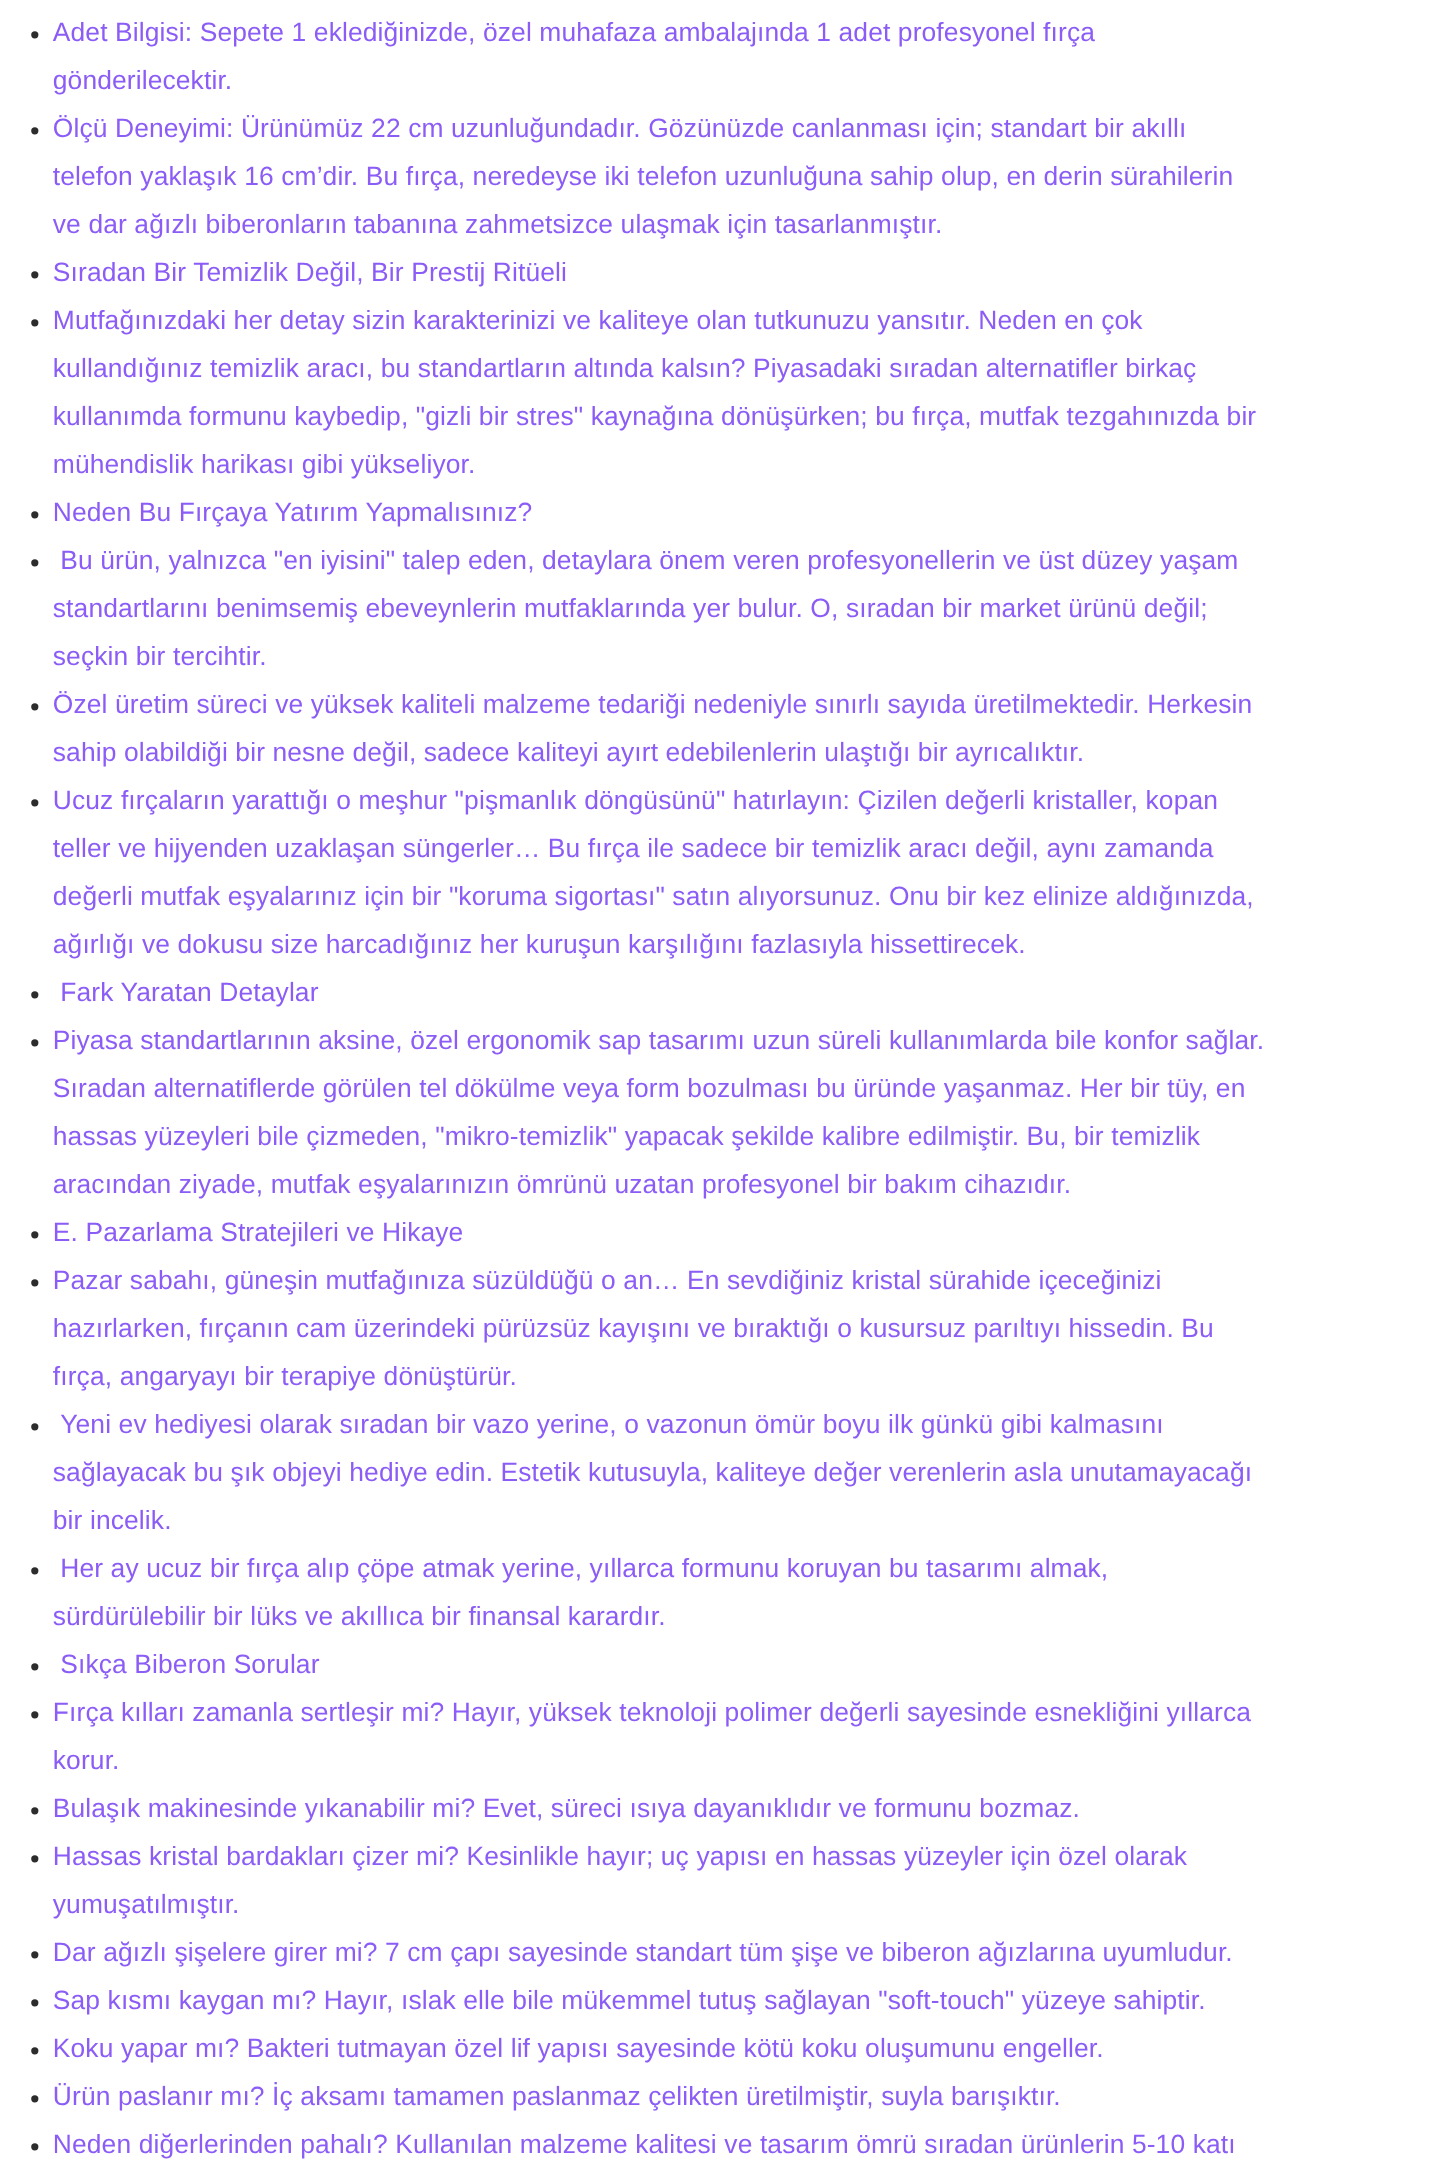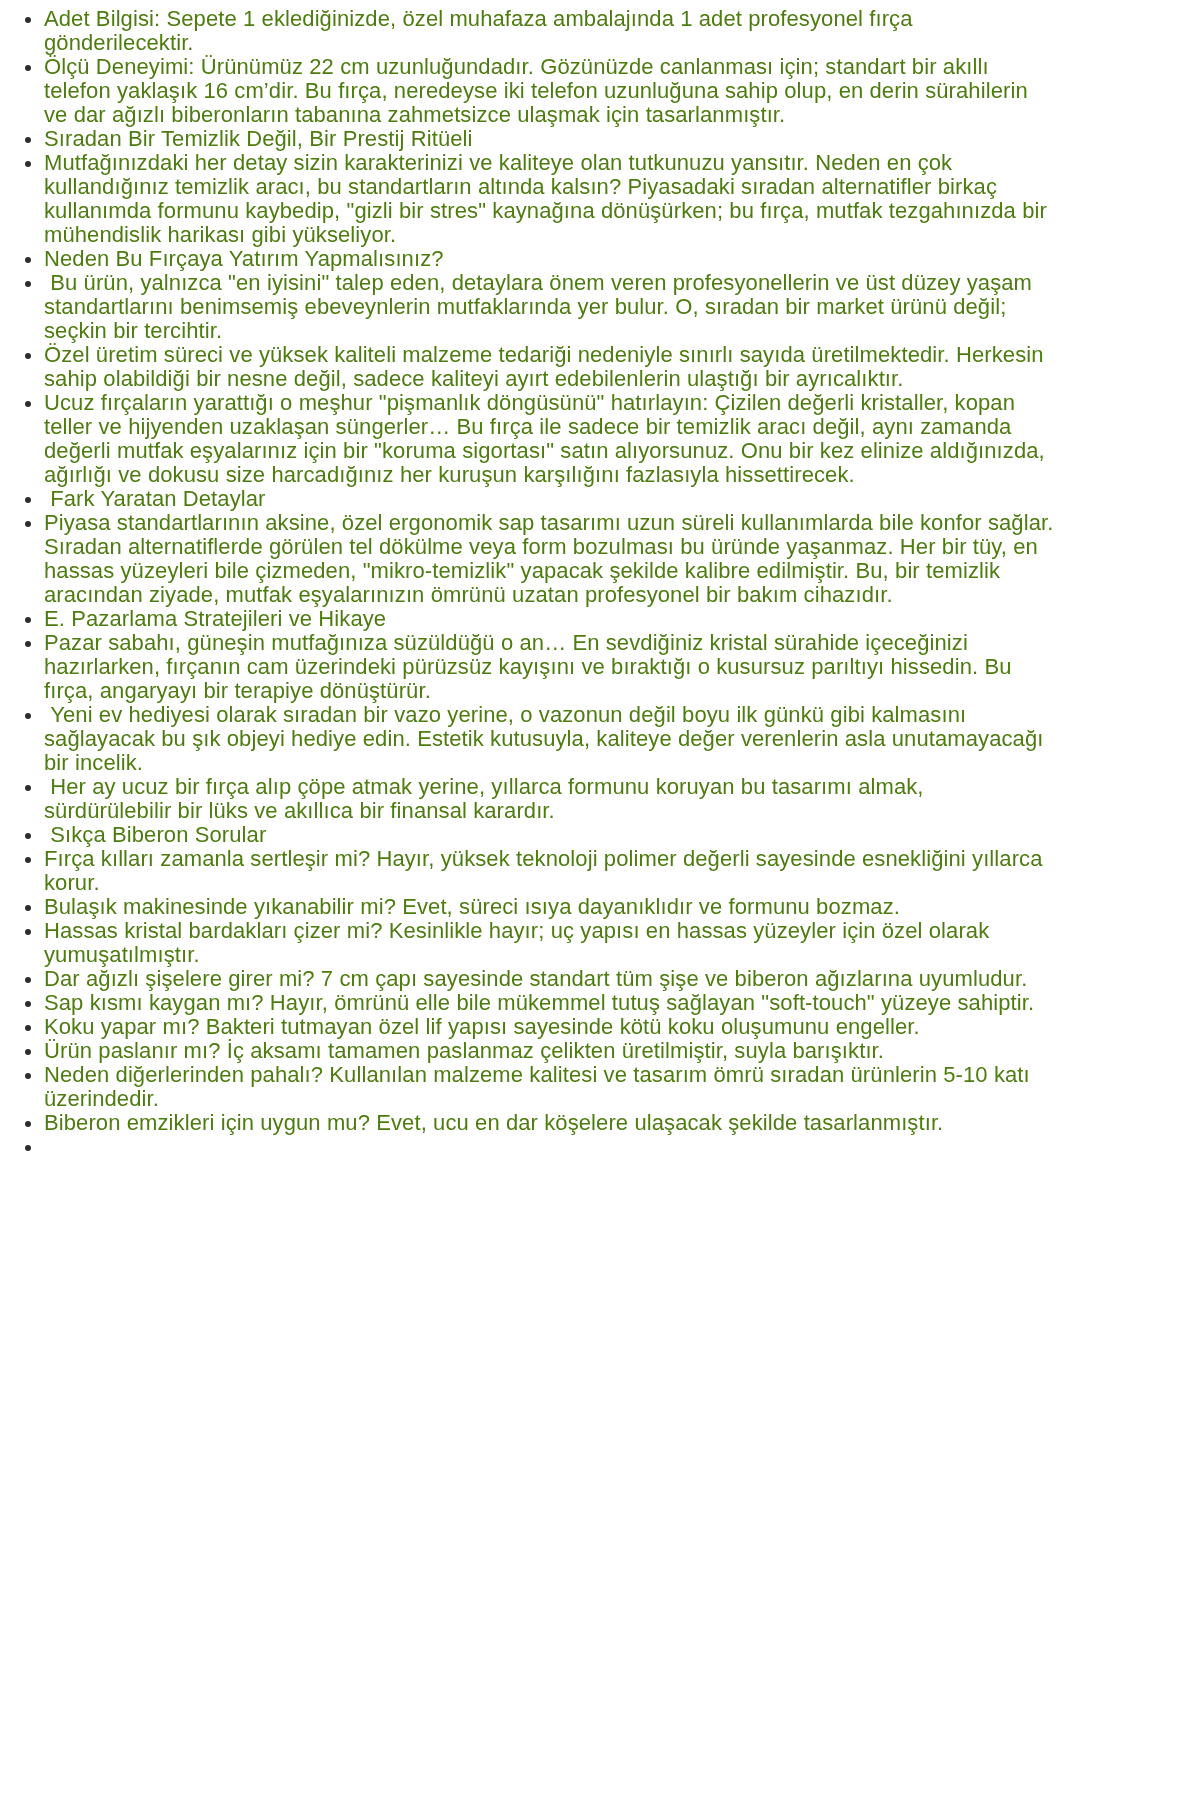--- a/index.html
+++ b/index.html
@@ -15,24 +15,24 @@
     color: #2c2c2c;
   }
   .desc-list {
     margin: 0;
     padding: 7px 0 0 44px;
     width: 1010px;
     list-style: disc outside;
   }
   .desc-list li {
     font-size: 22px;
-    line-height: 24px;
+    line-height: 40px;
     letter-spacing: 0.1px;
     white-space: pre-wrap;
-    color: #4d7c0f;
+    color: #8b5cf6;
   }
   .desc-list li::marker {
     color: #2c2c2c;
     font-size: 20px;
   }
 </style>
 </head>
 <body>
 
 <div>
@@ -42,27 +42,27 @@
     <li>Sıradan Bir Temizlik Değil, Bir Prestij Ritüeli</li>
     <li>Mutfağınızdaki her detay sizin karakterinizi ve kaliteye olan tutkunuzu yansıtır. Neden en çok kullandığınız temizlik aracı, bu standartların altında kalsın? Piyasadaki sıradan alternatifler birkaç kullanımda formunu kaybedip, "gizli bir stres" kaynağına dönüşürken; bu fırça, mutfak tezgahınızda bir mühendislik harikası gibi yükseliyor.</li>
     <li>Neden Bu Fırçaya Yatırım Yapmalısınız?</li>
     <li> Bu ürün, yalnızca "en iyisini" talep eden, detaylara önem veren profesyonellerin ve üst düzey yaşam standartlarını benimsemiş ebeveynlerin mutfaklarında yer bulur. O, sıradan bir market ürünü değil; seçkin bir tercihtir.</li>
     <li>Özel üretim süreci ve yüksek kaliteli malzeme tedariği nedeniyle sınırlı sayıda üretilmektedir. Herkesin sahip olabildiği bir nesne değil, sadece kaliteyi ayırt edebilenlerin ulaştığı bir ayrıcalıktır.</li>
     <li>Ucuz fırçaların yarattığı o meşhur "pişmanlık döngüsünü" hatırlayın: Çizilen değerli kristaller, kopan teller ve hijyenden uzaklaşan süngerler… Bu fırça ile sadece bir temizlik aracı değil, aynı zamanda değerli mutfak eşyalarınız için bir "koruma sigortası" satın alıyorsunuz. Onu bir kez elinize aldığınızda, ağırlığı ve dokusu size harcadığınız her kuruşun karşılığını fazlasıyla hissettirecek.</li>
     <li> Fark Yaratan Detaylar</li>
     <li>Piyasa standartlarının aksine, özel ergonomik sap tasarımı uzun süreli kullanımlarda bile konfor sağlar. Sıradan alternatiflerde görülen tel dökülme veya form bozulması bu üründe yaşanmaz. Her bir tüy, en hassas yüzeyleri bile çizmeden, "mikro-temizlik" yapacak şekilde kalibre edilmiştir. Bu, bir temizlik aracından ziyade, mutfak eşyalarınızın ömrünü uzatan profesyonel bir bakım cihazıdır.</li>
     <li>E. Pazarlama Stratejileri ve Hikaye</li>
     <li>Pazar sabahı, güneşin mutfağınıza süzüldüğü o an… En sevdiğiniz kristal sürahide içeceğinizi hazırlarken, fırçanın cam üzerindeki pürüzsüz kayışını ve bıraktığı o kusursuz parıltıyı hissedin. Bu fırça, angaryayı bir terapiye dönüştürür.</li>
-    <li> Yeni ev hediyesi olarak sıradan bir vazo yerine, o vazonun değil boyu ilk günkü gibi kalmasını sağlayacak bu şık objeyi hediye edin. Estetik kutusuyla, kaliteye değer verenlerin asla unutamayacağı bir incelik.</li>
+    <li> Yeni ev hediyesi olarak sıradan bir vazo yerine, o vazonun ömür boyu ilk günkü gibi kalmasını sağlayacak bu şık objeyi hediye edin. Estetik kutusuyla, kaliteye değer verenlerin asla unutamayacağı bir incelik.</li>
     <li> Her ay ucuz bir fırça alıp çöpe atmak yerine, yıllarca formunu koruyan bu tasarımı almak, sürdürülebilir bir lüks ve akıllıca bir finansal karardır.</li>
     <li> Sıkça Biberon Sorular</li>
     <li>Fırça kılları zamanla sertleşir mi? Hayır, yüksek teknoloji polimer değerli sayesinde esnekliğini yıllarca korur.</li>
     <li>Bulaşık makinesinde yıkanabilir mi? Evet, süreci ısıya dayanıklıdır ve formunu bozmaz.</li>
     <li>Hassas kristal bardakları çizer mi? Kesinlikle hayır; uç yapısı en hassas yüzeyler için özel olarak yumuşatılmıştır.</li>
     <li>Dar ağızlı şişelere girer mi? 7 cm çapı sayesinde standart tüm şişe ve biberon ağızlarına uyumludur.</li>
-    <li>Sap kısmı kaygan mı? Hayır, ömrünü elle bile mükemmel tutuş sağlayan "soft-touch" yüzeye sahiptir.</li>
+    <li>Sap kısmı kaygan mı? Hayır, ıslak elle bile mükemmel tutuş sağlayan "soft-touch" yüzeye sahiptir.</li>
     <li>Koku yapar mı? Bakteri tutmayan özel lif yapısı sayesinde kötü koku oluşumunu engeller.</li>
     <li>Ürün paslanır mı? İç aksamı tamamen paslanmaz çelikten üretilmiştir, suyla barışıktır.</li>
     <li>Neden diğerlerinden pahalı? Kullanılan malzeme kalitesi ve tasarım ömrü sıradan ürünlerin 5-10 katı üzerindedir.</li>
     <li>Biberon emzikleri için uygun mu? Evet, ucu en dar köşelere ulaşacak şekilde tasarlanmıştır.</li>
     <li></li>
   </ul>
 </div>
 
 </body></html>

